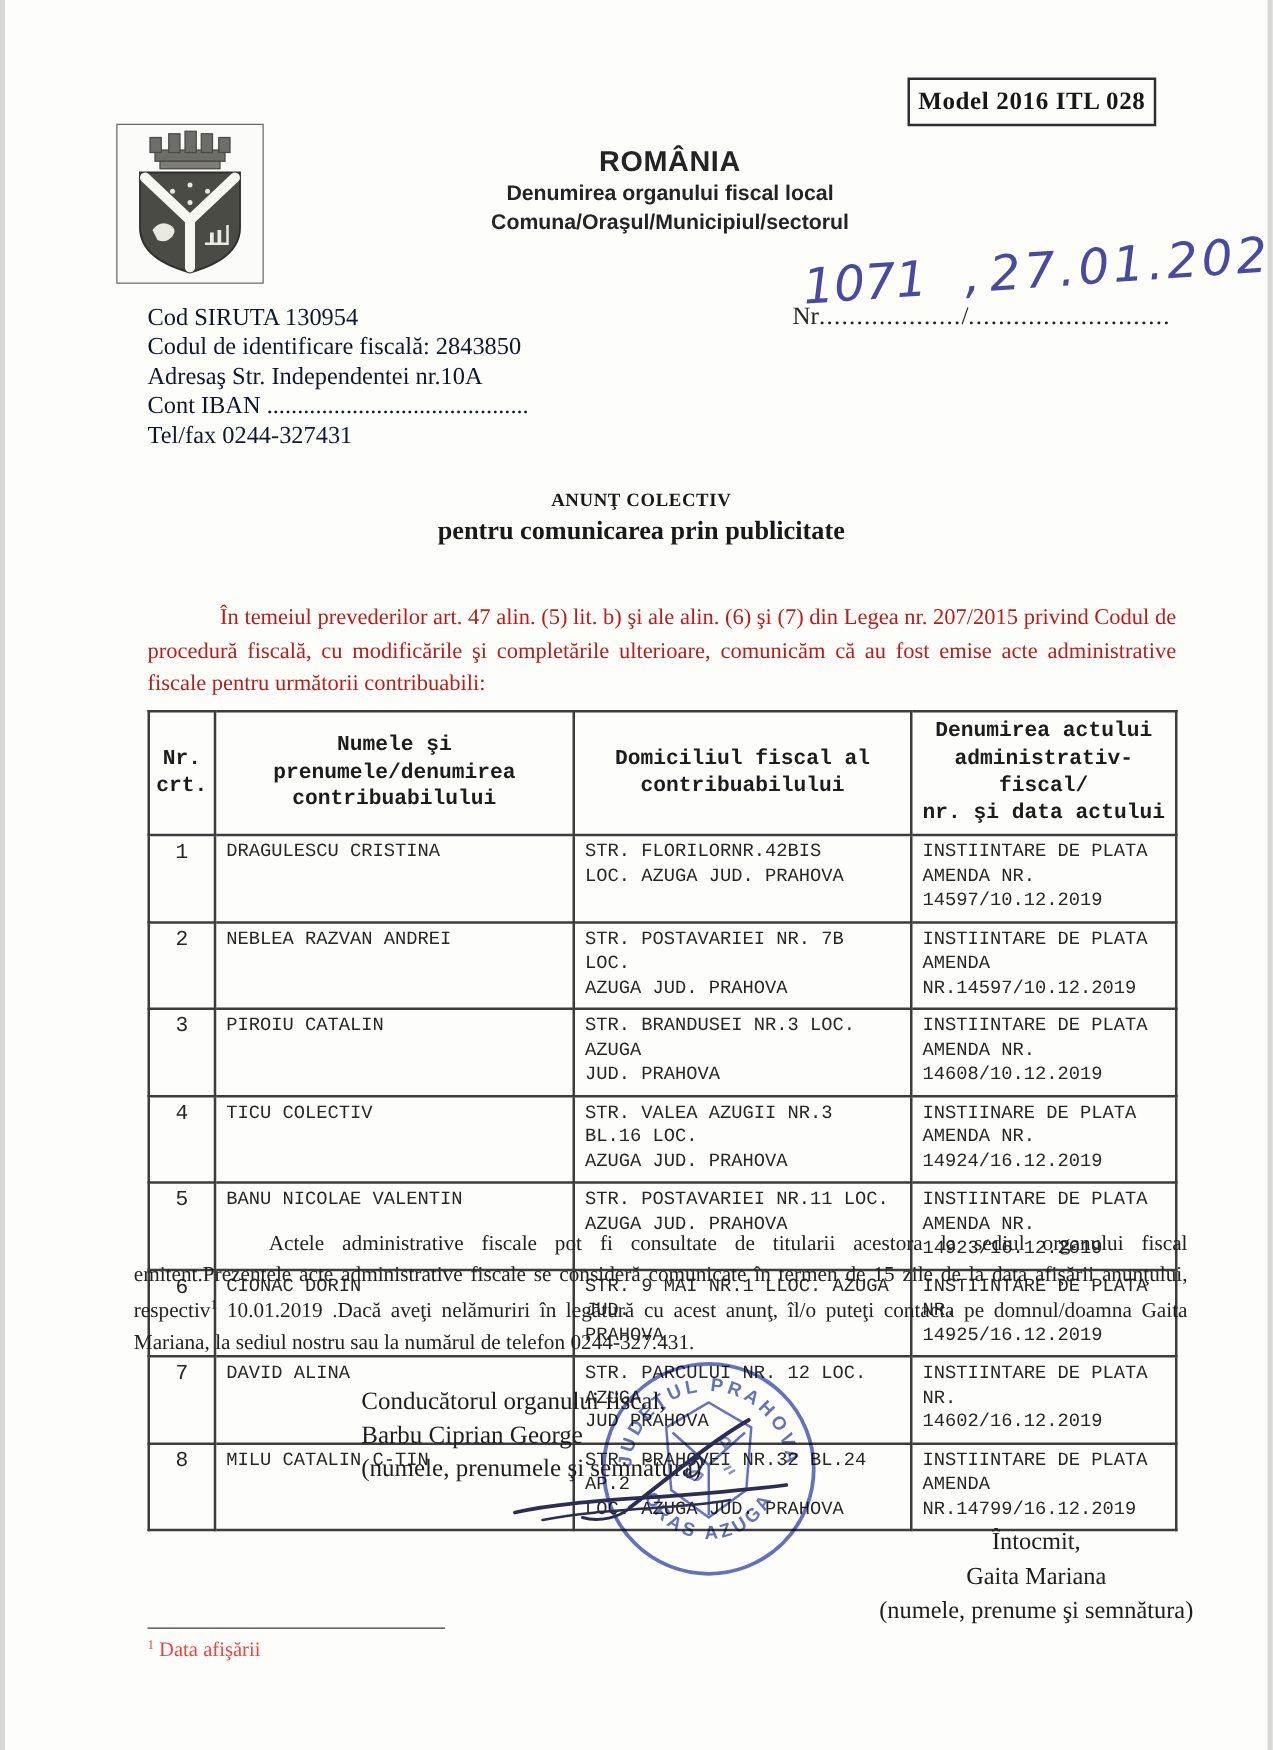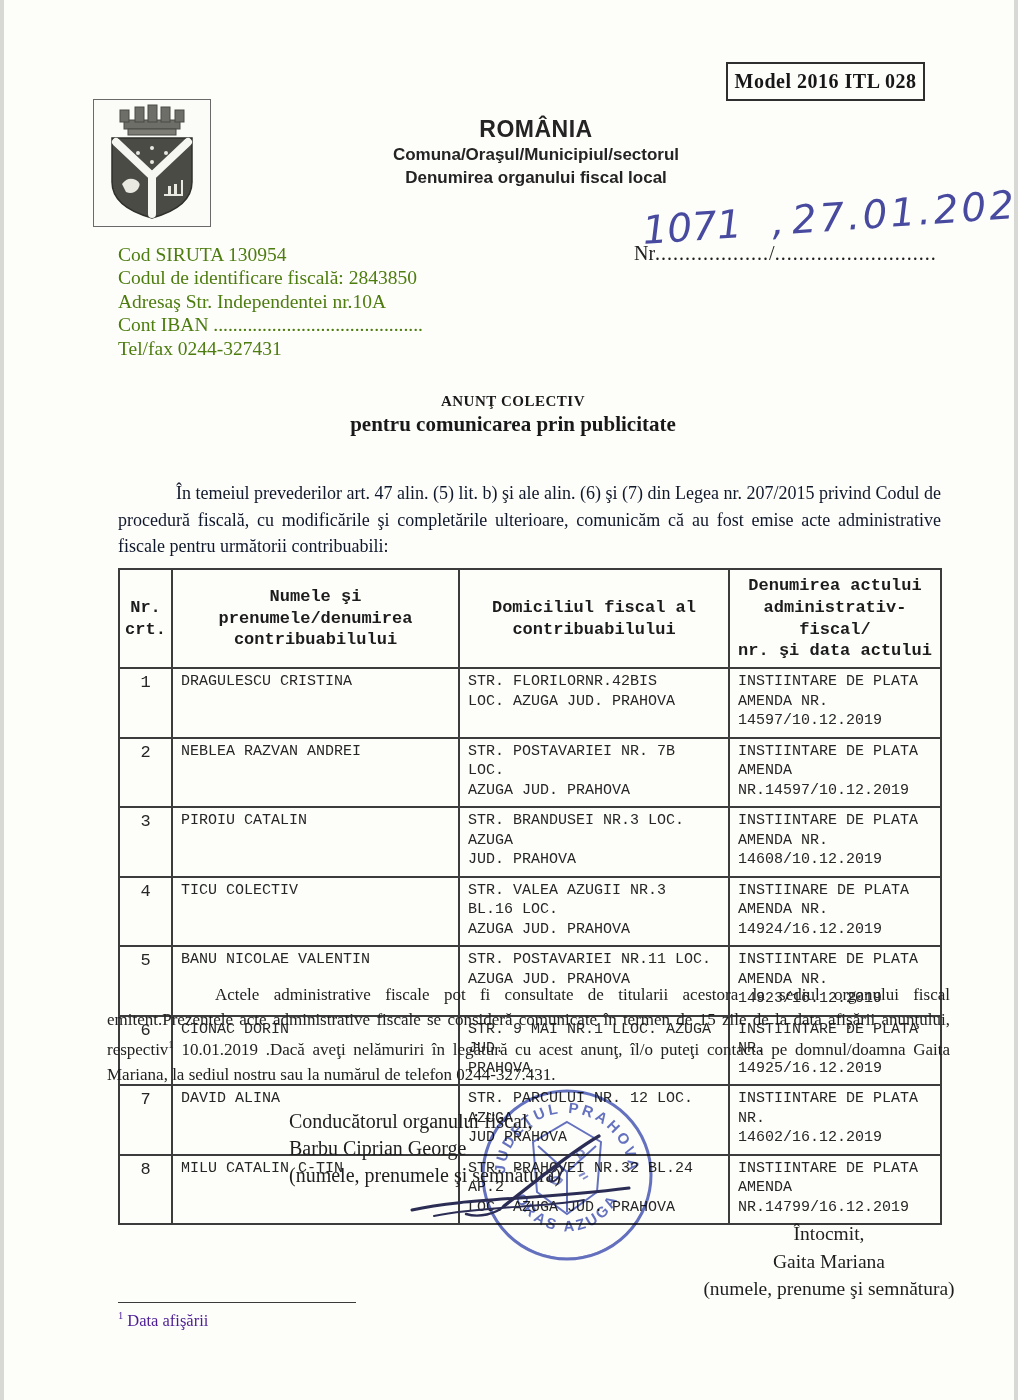--- a/index.html
+++ b/index.html
@@ -16,38 +16,38 @@
   }
   .coa-box{
     position:absolute;left:89px;top:99px;width:118px;height:128px;
     border:1px solid #6a6a6a;background:#fbfbf8;box-sizing:border-box;
   }
   .coa-box svg{display:block;margin:4px auto 0;}
   .head-center{position:absolute;left:222px;top:116px;width:620px;text-align:center;
     font-family:"Liberation Sans","DejaVu Sans",sans-serif;color:#242424;}
   .country{font-size:23px;font-weight:bold;letter-spacing:.5px;}
   .orgline{font-size:17px;font-weight:bold;line-height:23px;}
-  .info{position:absolute;left:114px;top:243px;font-size:19.5px;line-height:23.4px;color:#4d7c0f;}
+  .info{position:absolute;left:114px;top:243px;font-size:19.5px;line-height:23.4px;color:#0f172a;}
   .nr-area{position:absolute;left:630px;top:198px;width:360px;height:80px;}
   .handwriting{
     position:absolute;left:8px;top:-4px;transform:rotate(-4deg);
     font-family:"DejaVu Sans",sans-serif;font-style:italic;
     font-size:39px;color:#474a9e;white-space:nowrap;
   }
   .hw-sep{margin:0 8px 0 30px;}
   .hw-date{letter-spacing:3px;}
   .nr-line{position:absolute;left:0;top:44px;font-size:20px;color:#222;white-space:nowrap;}
   .nr-line .dots{letter-spacing:1px;}
   
   .doc-title{position:absolute;left:0;top:393px;width:1018px;text-align:center;color:#191919;}
   .doc-title .t1{font-size:15px;font-weight:bold;letter-spacing:.5px;}
   .doc-title .t2{font-size:21px;font-weight:bold;margin-top:2px;text-align:center;}
   .intro{
     position:absolute;left:114px;top:480px;width:823px;margin:0;
-    font-size:18px;line-height:26.5px;text-align:justify;text-indent:58px;color:#0f172a;
+    font-size:18px;line-height:26.5px;text-align:justify;text-indent:58px;color:#b91c1c;
   }
   
   .fiscal-table{
     position:absolute;left:114px;top:568px;width:822px;
     border-collapse:collapse;table-layout:fixed;color:#262626;font-family:Liberation Mono, monospace;
   }
   .fiscal-table th,.fiscal-table td{border:2px solid #3c3c3c;white-space:pre-line;}
   .fiscal-table th{
     font-size:17px;font-weight:bold;text-align:center;vertical-align:middle;
     line-height:1.28;padding:5px 4px;color:#1c1c1c;
@@ -60,21 +60,21 @@
     font-size:17px;line-height:25px;text-align:justify;text-indent:108px;color:#222;
   }
   .closing sup{font-size:11px;}
   .sig-left{position:absolute;left:285px;top:1108px;width:500px;
     font-size:20px;line-height:27px;color:#1e1e1e;z-index:3;}
   .sig-right{position:absolute;left:645px;top:1220px;width:360px;text-align:center;
     font-size:19.5px;line-height:27.5px;color:#1e1e1e;}
   .stamp{position:absolute;left:468px;top:1080px;z-index:2;opacity:.82;mix-blend-mode:multiply;}
   .autograph{position:absolute;left:400px;top:1128px;z-index:4;}
   
-  .footnote{position:absolute;left:114px;top:1302px;font-size:16.5px;color:#4c1d95;}
+  .footnote{position:absolute;left:114px;top:1302px;font-size:16.5px;color:#ef4444;}
   .footnote .rule{width:238px;border-top:1.6px solid #3a3a3a;margin-bottom:7px;}
   .footnote sup{font-size:10.5px;margin-right:4px;}
 </style>
 </head>
 <body>
 
 <div id="page">
 
   <div class="model-box">
     <span>Model 2016 ITL 028</span>
@@ -107,22 +107,22 @@
         <circle cx="68" cy="49" r="2"></circle>
         <circle cx="54" cy="58" r="2"></circle>
         <path d="M24,80 q6,-8 14,-4 q6,3 2,9 q-5 6 -12,3 Z"></path>
         <path d="M66,90 h4 v-8 h3 v8 h3 v-10 h3 v10 h4 v-14 h2 v16 h-19 Z"></path>
       </g>
     </svg>
   </div>
 
   <div class="head-center">
     <div class="country">ROMÂNIA</div>
+    <div class="orgline">Denumirea organului fiscal local</div>
     <div class="orgline">Comuna/Oraşul/Municipiul/sectorul</div>
-    <div class="orgline">Denumirea organului fiscal local</div>
   </div>
 
   <div class="nr-area">
     <div class="handwriting">
       <span class="hw-number">1071</span><span class="hw-sep">,</span><span class="hw-date">27.01.2020</span>
     </div>
     <div class="nr-line">
       <span>Nr</span><span class="dots">...................</span><span>/</span><span class="dots">...........................</span>
     </div>
   </div>

